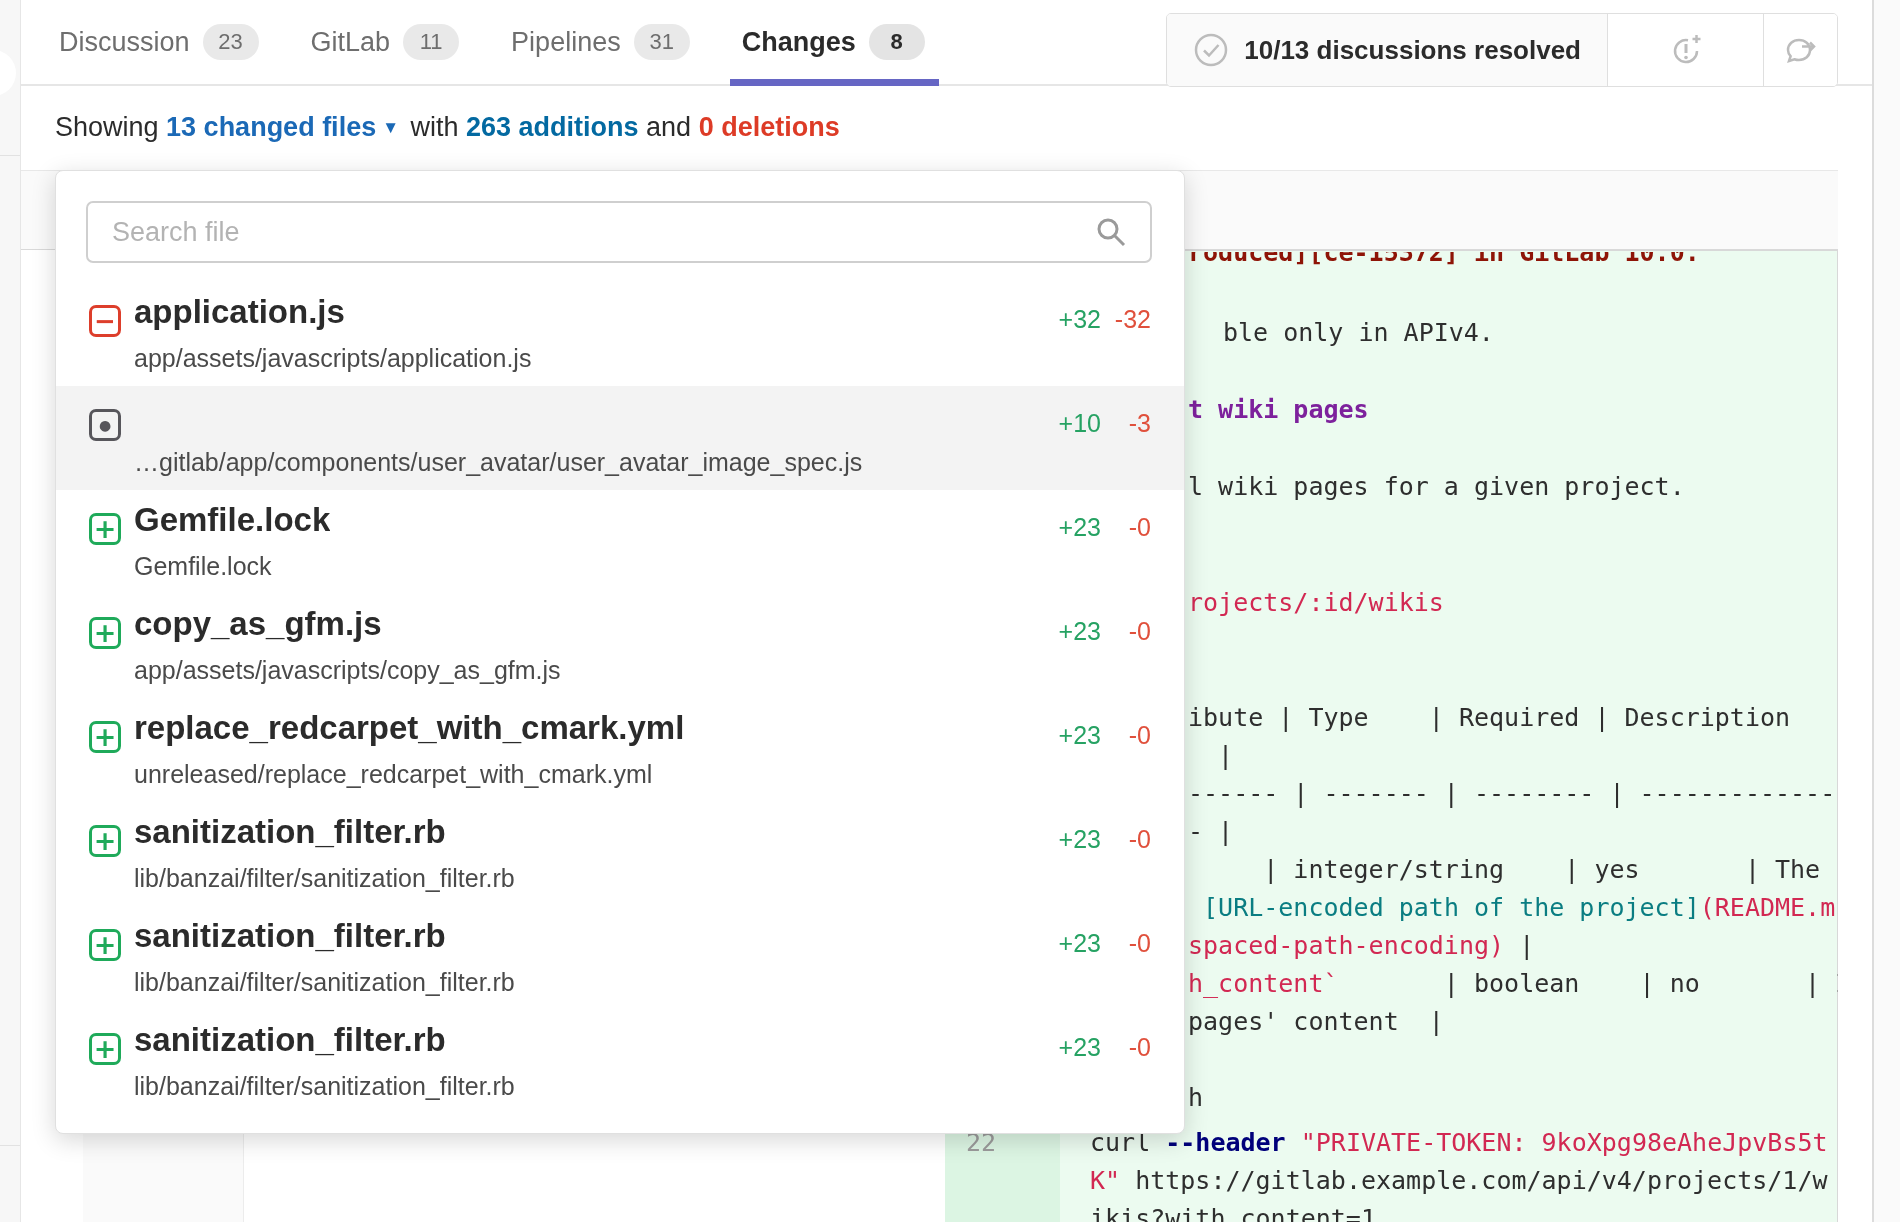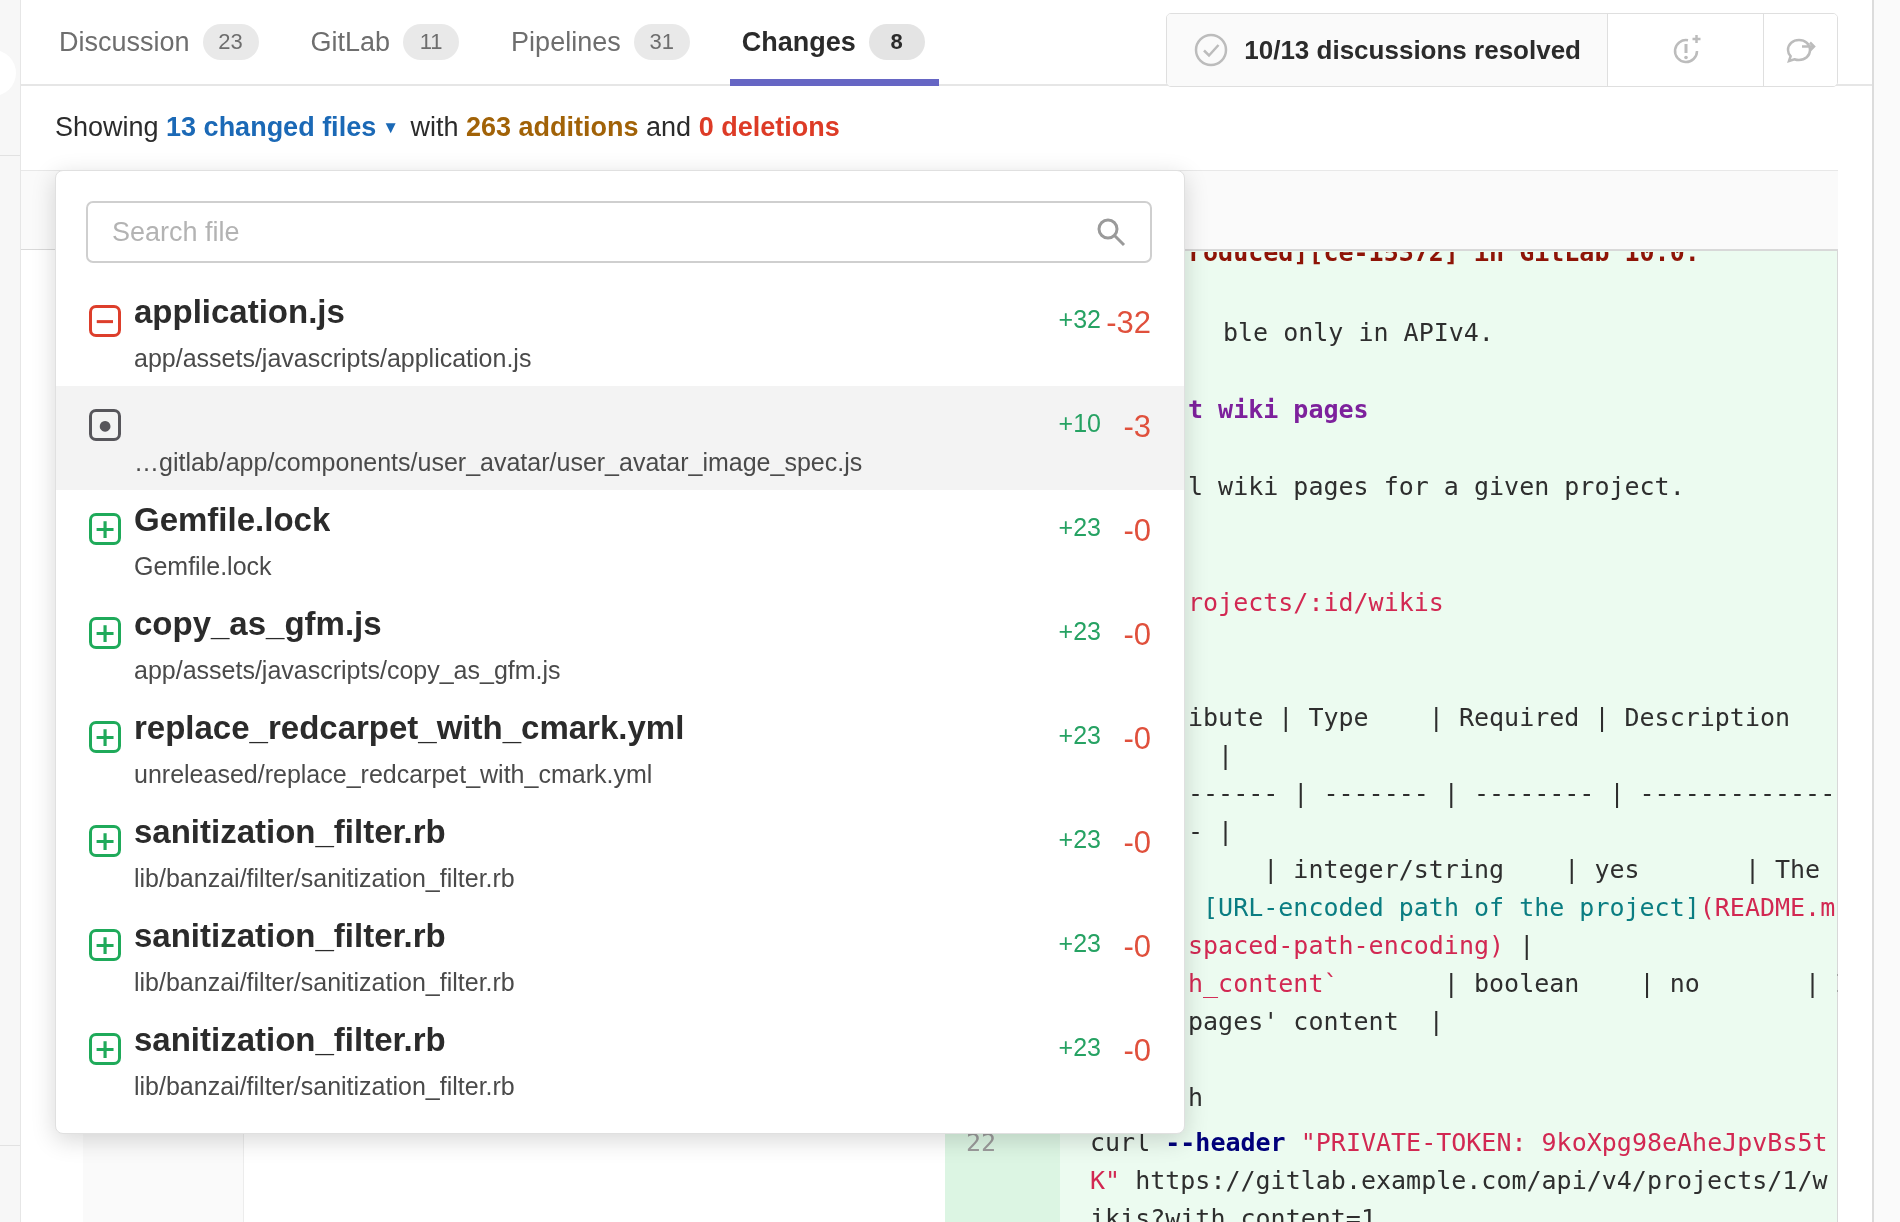--- a/index.html
+++ b/index.html
@@ -27,21 +27,21 @@
   .actions{position:absolute; right:62px; top:13px; height:72px; display:flex; align-items:stretch; border:1.5px solid #dfdfdf; border-radius:5px; background:#ffffff; z-index:11; overflow:hidden;gap:41px;}
   .actions .resolved{display:flex; align-items:center; gap:15px; padding:0 26px; background:#fafafa; border-right:1.5px solid #dfdfdf;}
   .actions .resolved .txt{font-size:26px; font-weight:600; color:#2b2b2b; white-space:nowrap;}
   .icon-btn{width:73px; display:flex; align-items:center; justify-content:center; background:#ffffff; cursor:pointer;}
   .icon-btn + .icon-btn{border-left:1.5px solid #dfdfdf;}
 
   
   .showing{position:absolute; left:55px; top:112px; font-size:27px; color:#2b2b2b; z-index:10; white-space:nowrap;}
   .showing .link{color:#1b69b6; font-weight:700; cursor:pointer;}
   .showing .caret{display:inline-block; font-size:17px; color:#1b69b6; vertical-align:3px; margin:0 4px 0 6px; cursor:pointer;}
-  .showing .add{color:#a16207; font-weight:700;}
+  .showing .add{color:#0369a1; font-weight:700;}
   .showing .del{color:#dd3b26; font-weight:700;}
 
   
   .diff-card{position:absolute; left:21px; top:170px; width:1817px; height:1052px; z-index:5;}
   .diff-card .file-header{position:absolute; left:0; top:0; width:100%; height:80px; background:#fafafa; border-top:1.5px solid #e8e8e8; border-bottom:1.5px solid #d9d9d9; box-sizing:border-box;}
   .diff-body{position:absolute; left:0; top:80px; width:100%; height:972px; background:#ffffff; overflow:hidden;}
   .gutter-old{position:absolute; left:62px; top:0; width:160px; height:100%; background:#fafafa; border-right:1px solid #ececec;}
   .gutter-new{position:absolute; left:924px; top:0; width:115px; height:100%; background:#dcf5e3;}
   .code-area{position:absolute; left:1039px; top:0; width:778px; height:100%; background:#ecfbf0; border-right:1.5px solid #d8d8d8; border-top:1.5px solid #d8d8d8; box-sizing:border-box;}
 
@@ -69,21 +69,21 @@
   .file-status-icon{position:absolute; left:33px; top:23px; width:26px; height:26px; border:3px solid; border-radius:7px; display:flex; align-items:center; justify-content:center; font-weight:700; font-family:"DejaVu Sans", sans-serif;}
   .file-status-icon[data-status="removed"]{color:#dd3e2b; border-color:#dd3e2b;}
   .file-status-icon[data-status="removed"]::before{content:"−"; font-size:26px; line-height:0;}
   .file-status-icon[data-status="modified"]{color:#57565b; border-color:#57565b;}
   .file-status-icon[data-status="modified"]::before{content:"●"; font-size:14px; line-height:0;}
   .file-status-icon[data-status="added"]{color:#1faa5a; border-color:#1faa5a;}
   .file-status-icon[data-status="added"]::before{content:"+"; font-size:27px; line-height:0;}
   .file-name{position:absolute; left:78px; top:11px; font-size:33px; font-weight:700; color:#2b2b2b; max-width:840px; white-space:nowrap; overflow:hidden;}
   .file-path{position:absolute; left:78px; top:62px; font-size:25px; color:#4a4a4a; max-width:960px; white-space:nowrap; overflow:hidden;}
   .count-added{position:absolute; top:23px; right:83px; font-size:25px; color:#26a263;}
-  .count-removed{position:absolute; top:23px; right:33px; font-size:31px; color:#e0503c;}
+  .count-removed{position:absolute; top:23px; right:33px; font-size:25px; color:#e0503c;}
 
   svg{display:block;}
 </style>
 </head>
 <body>
 
 <div id="page">
 
   <div class="diff-card">
     <div class="file-header"></div>

